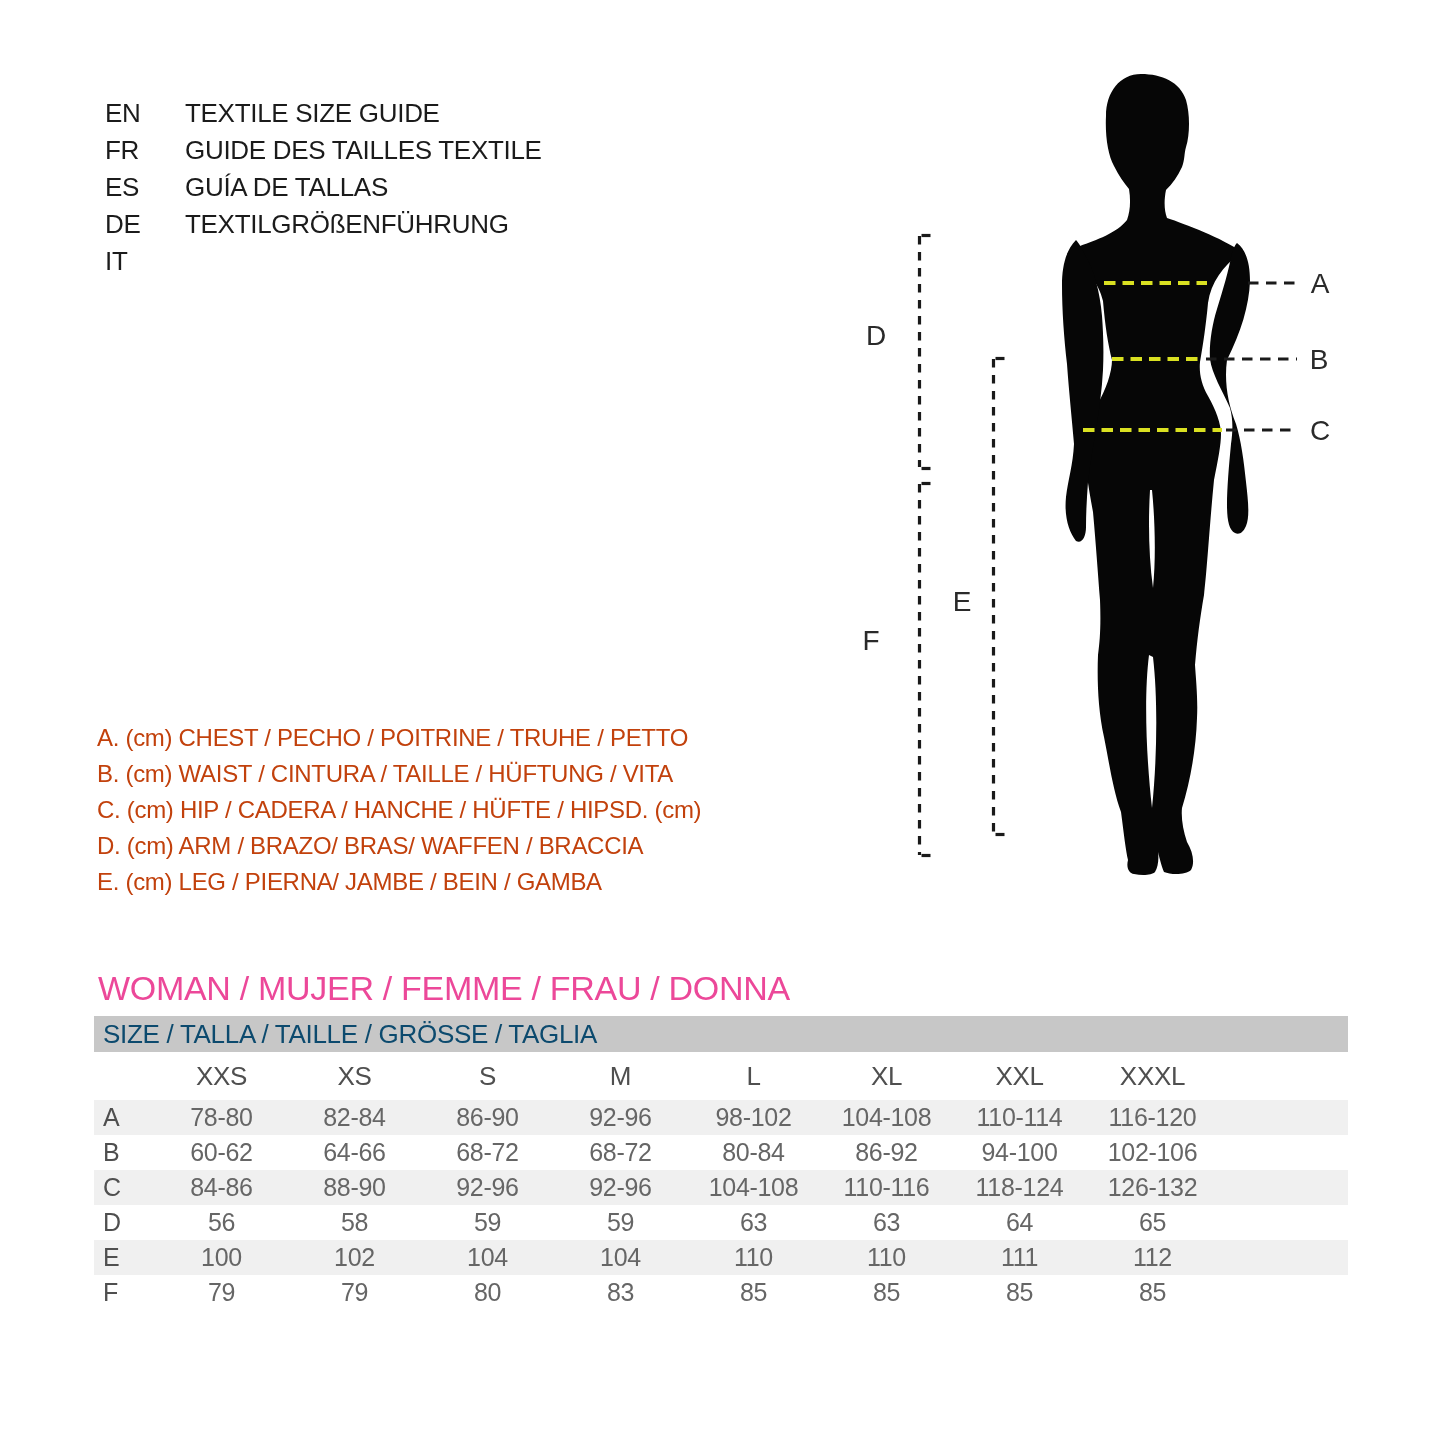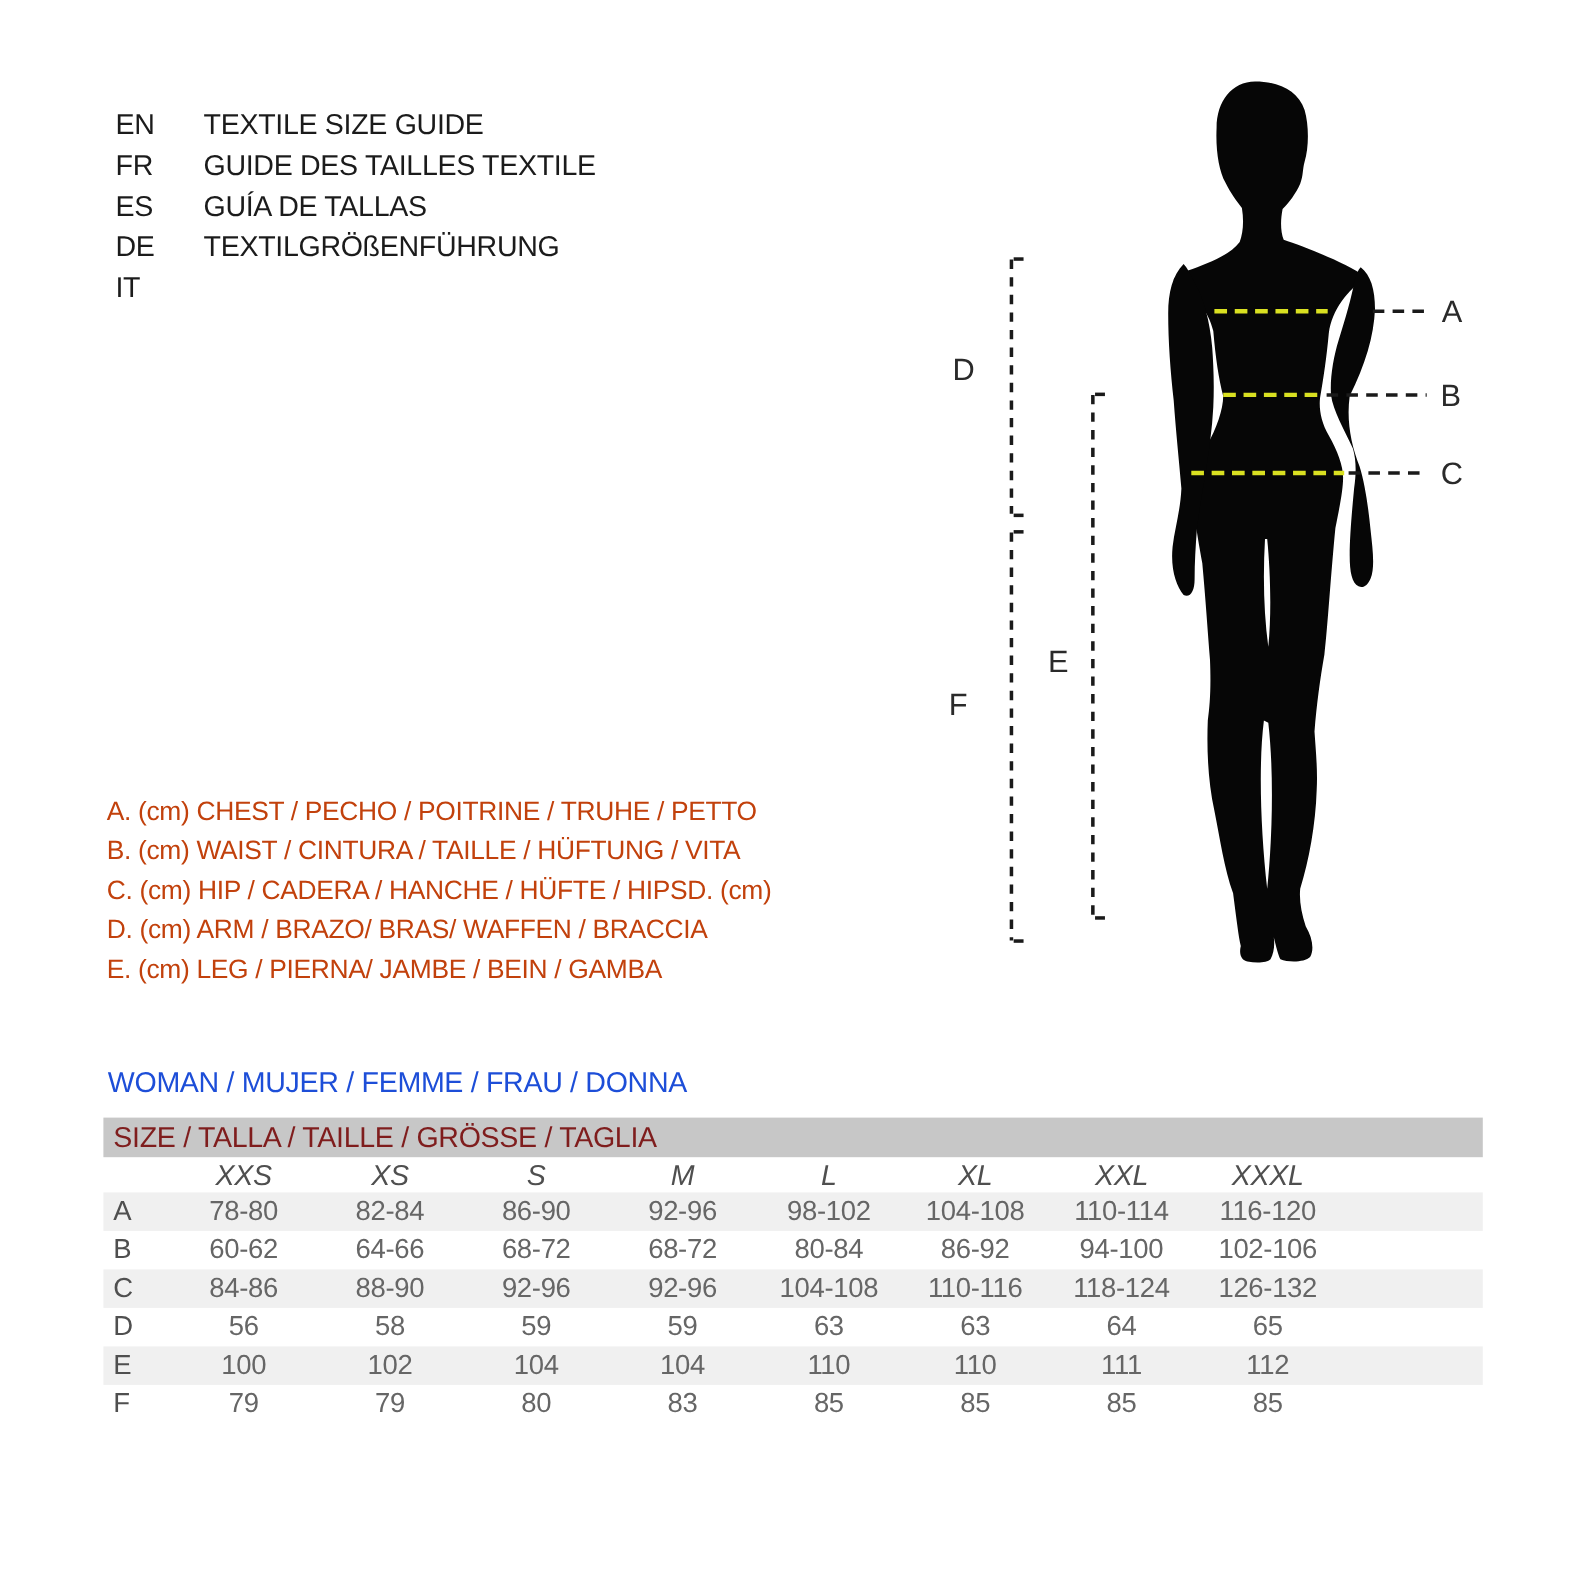--- a/index.html
+++ b/index.html
@@ -10,28 +10,28 @@
   .lang-block{position:absolute;left:105px;top:95px;}
   .lang-row{display:flex;height:37px;line-height:37px;font-size:26px;color:#1b1b1b;}
   .lang-code{width:80px;}
   .lang-label{white-space:nowrap;}
 
   
   .legend-block{position:absolute;left:97px;top:720px;}
   .legend-line{height:36px;line-height:36px;font-size:24px;color:#c2410c;white-space:nowrap;}
 
   
-  .audience{position:absolute;left:98px;top:969px;font-size:26px;color:#1d4ed8;}
+  .audience{position:absolute;left:98px;top:969px;font-size:34px;color:#ec4899;}
 
   
   .size-table{position:absolute;left:94px;top:1016px;width:1254px;}
-  .t-header{height:36px;line-height:36px;background:#c7c7c7;color:#7f1d1d;
+  .t-header{height:36px;line-height:36px;background:#c7c7c7;color:#0c4a6e;
             font-size:26px;padding-left:9px;box-sizing:border-box;}
   .tr{display:grid;grid-template-columns:61px repeat(8,133px) 1fr;align-items:center;height:35px;}
-  .tr.sizes{height:32px;font-style:italic;}
+  .tr.sizes{height:48px;}
   .tr.alt{background:#f0f0f0;}
   .td{text-align:center;font-size:25px;color:#666666;}
   .tr.sizes .td{color:#4f4f4f;font-size:26px;}
   .rowlab{text-align:left;padding-left:9px;font-size:25px;color:#4f4f4f;}
 
   
   .figure-wrap{position:absolute;left:850px;top:60px;width:495px;height:830px;}
   .fig-label{font-family:"Liberation Sans",sans-serif;font-size:28px;fill:#2a2a2a;letter-spacing:0;}
 </style>
 </head>

